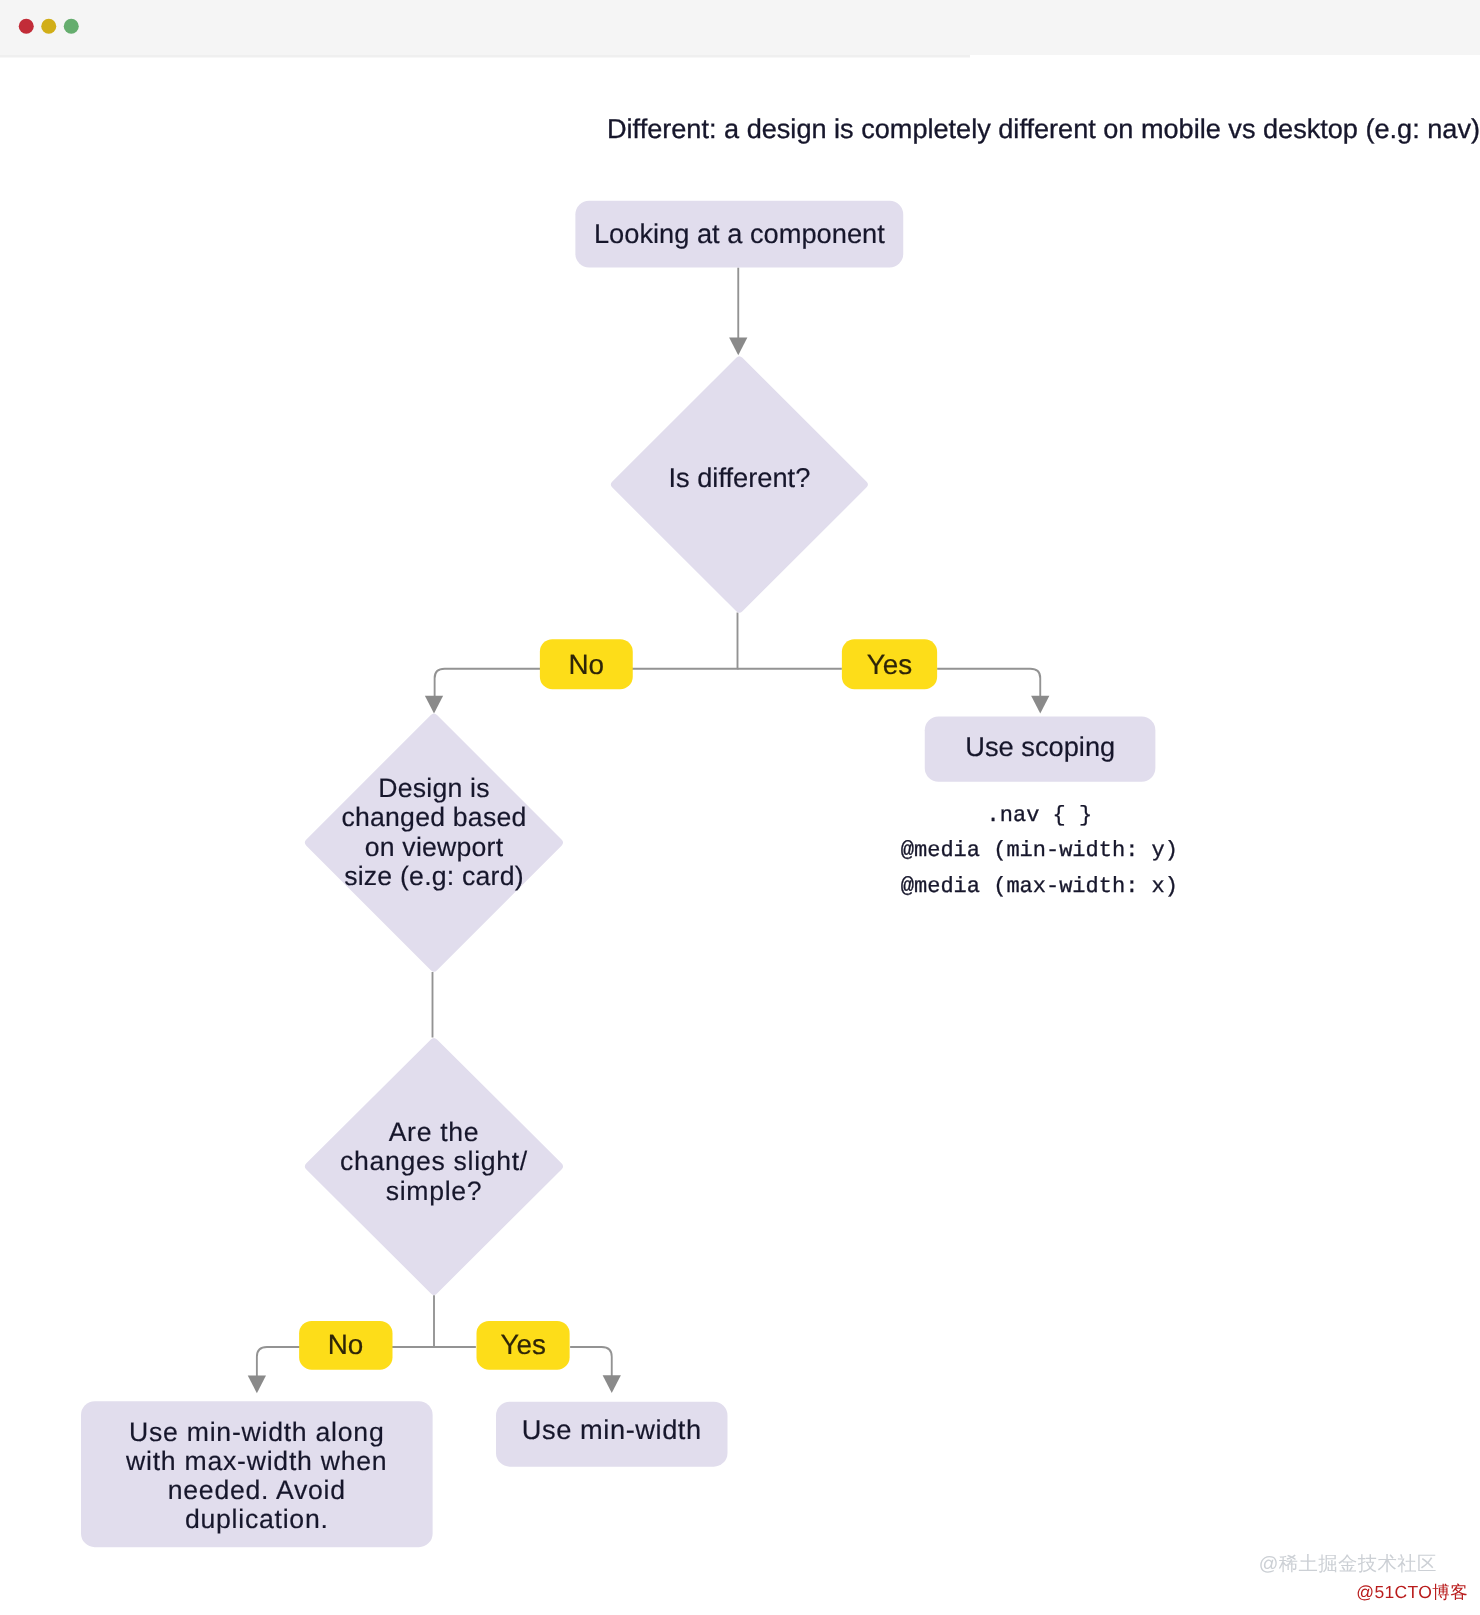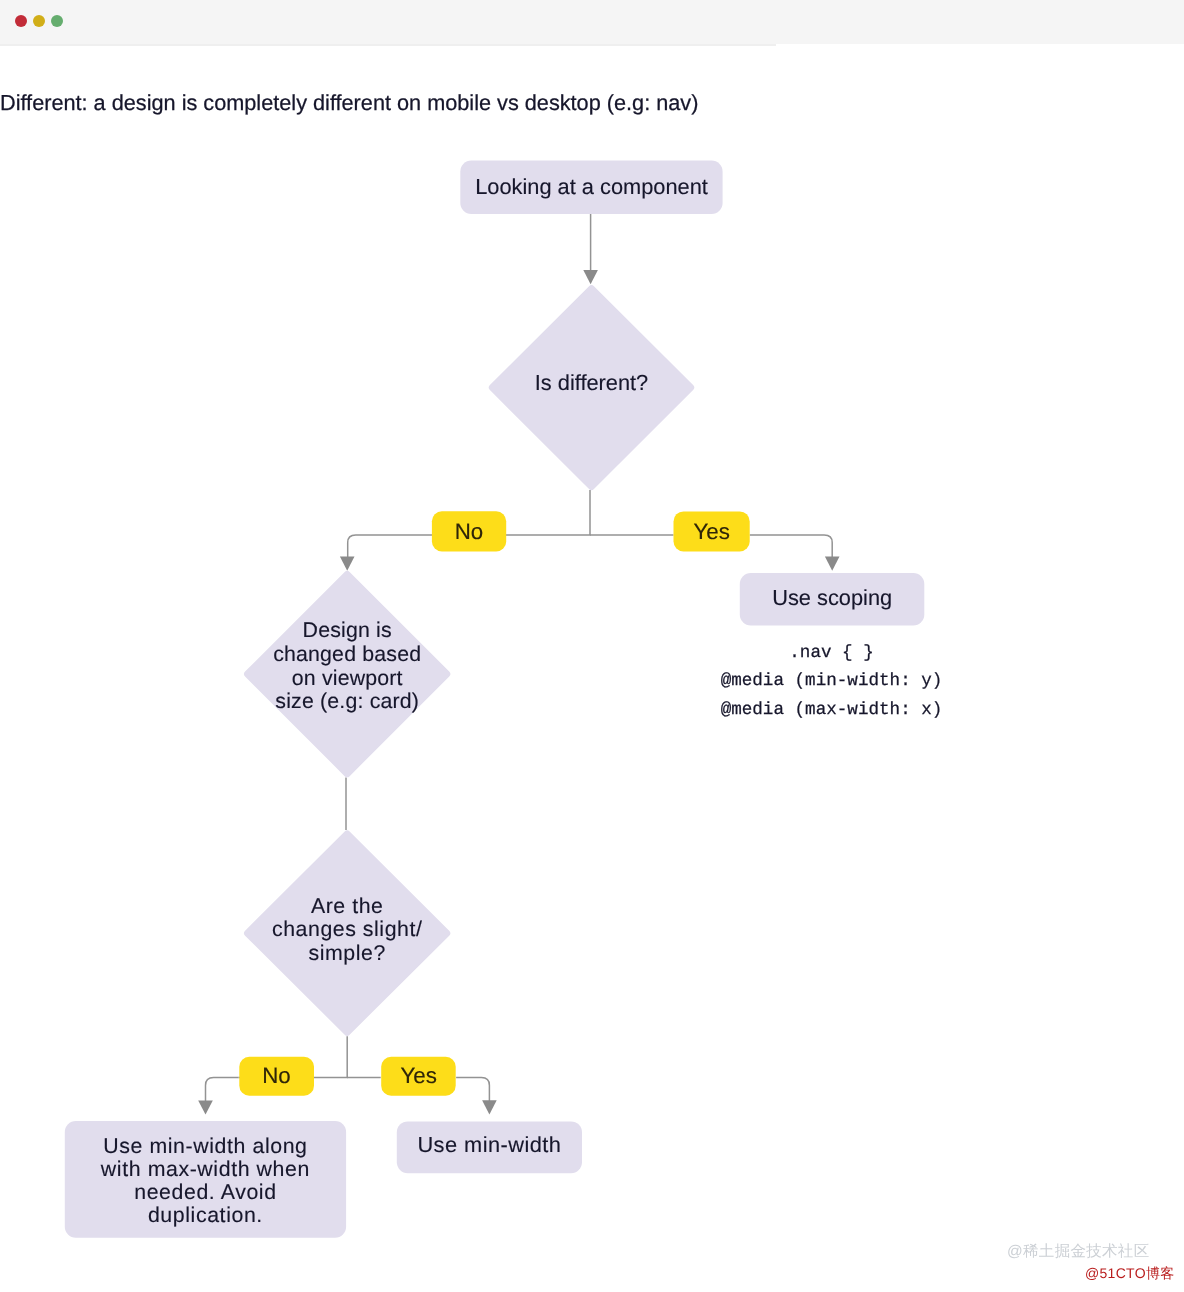--- a/index.html
+++ b/index.html
@@ -7,21 +7,21 @@
        font-family:"Liberation Sans",sans-serif;overflow:hidden;}
   #page{position:relative;width:1184px;height:1292px;background:#fff;}
 
   .titlebar{position:absolute;left:0;top:0;width:1184px;height:44px;background:#f5f5f5;}
   .tb-underline{position:absolute;left:0;top:44px;width:776px;height:2px;background:#efefef;}
   .dot{position:absolute;width:12px;height:12px;border-radius:50%;top:15px;}
   .dot.red{left:15px;background:#c22c38;}
   .dot.yellow{left:33px;background:#d1ae18;}
   .dot.green{left:51px;background:#65ad6e;}
 
-  .title{position:absolute;left:0;top:92px;width:1184px;text-align:left;
+  .title{position:absolute;left:0;top:92px;width:1184px;text-align:right;
          font-size:21.7px;color:#16162b;line-height:22px;
          -webkit-text-stroke:0.25px #16162b;}
 
   svg#diagram{position:absolute;left:0;top:0;width:1184px;height:1292px;}
   .node-txt{font-family:"Liberation Sans",sans-serif;fill:#16162b;stroke:#16162b;stroke-width:0.14;paint-order:stroke fill;}
   .pill-txt{font-family:"Liberation Sans",sans-serif;fill:#2e2508;stroke:#2e2508;stroke-width:0.16;paint-order:stroke fill;font-size:22.3px;}
   .code-txt{font-family:"Liberation Mono","DejaVu Sans Mono",monospace;fill:#16162b;stroke:#16162b;stroke-width:0.25;paint-order:stroke fill;font-size:17.6px;}
 
   .wm{position:absolute;color:#ccd0d5;white-space:nowrap;text-align:center;}
   .wm1{left:1007px;top:1241px;font-size:15.5px;letter-spacing:0.3px;}

